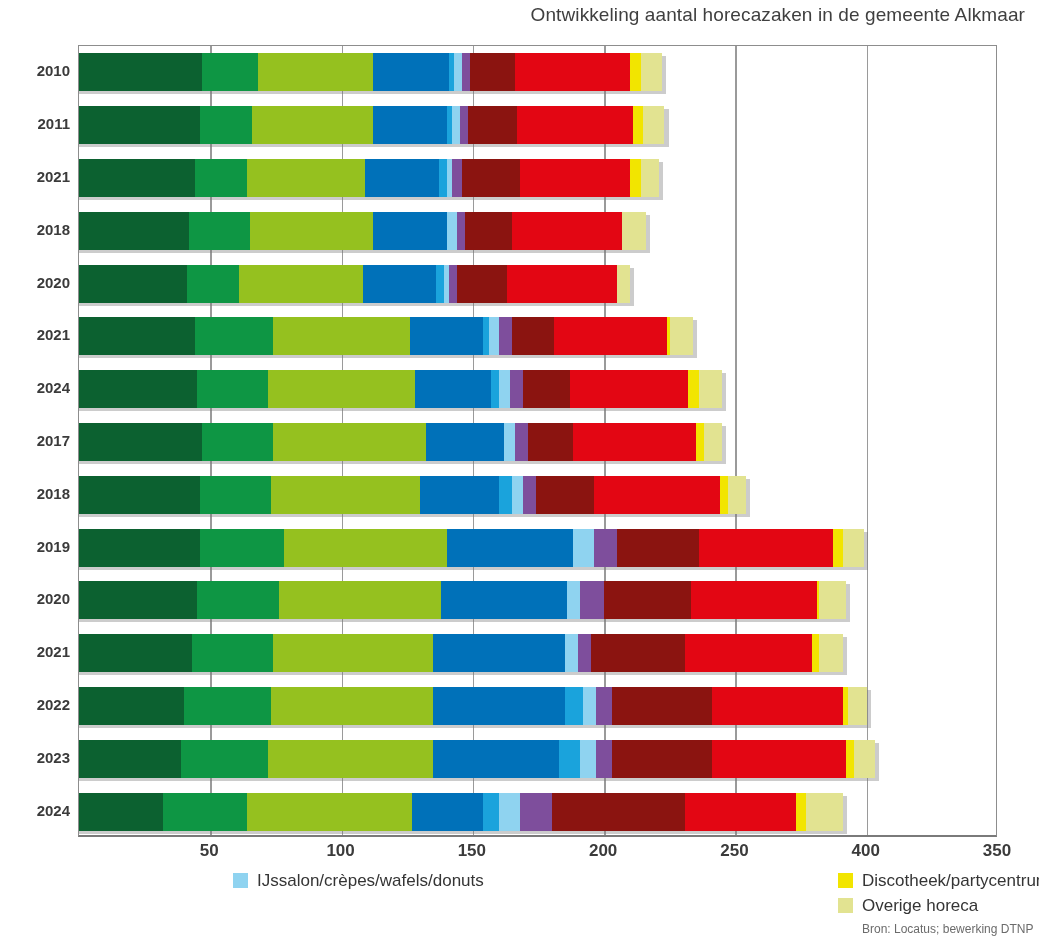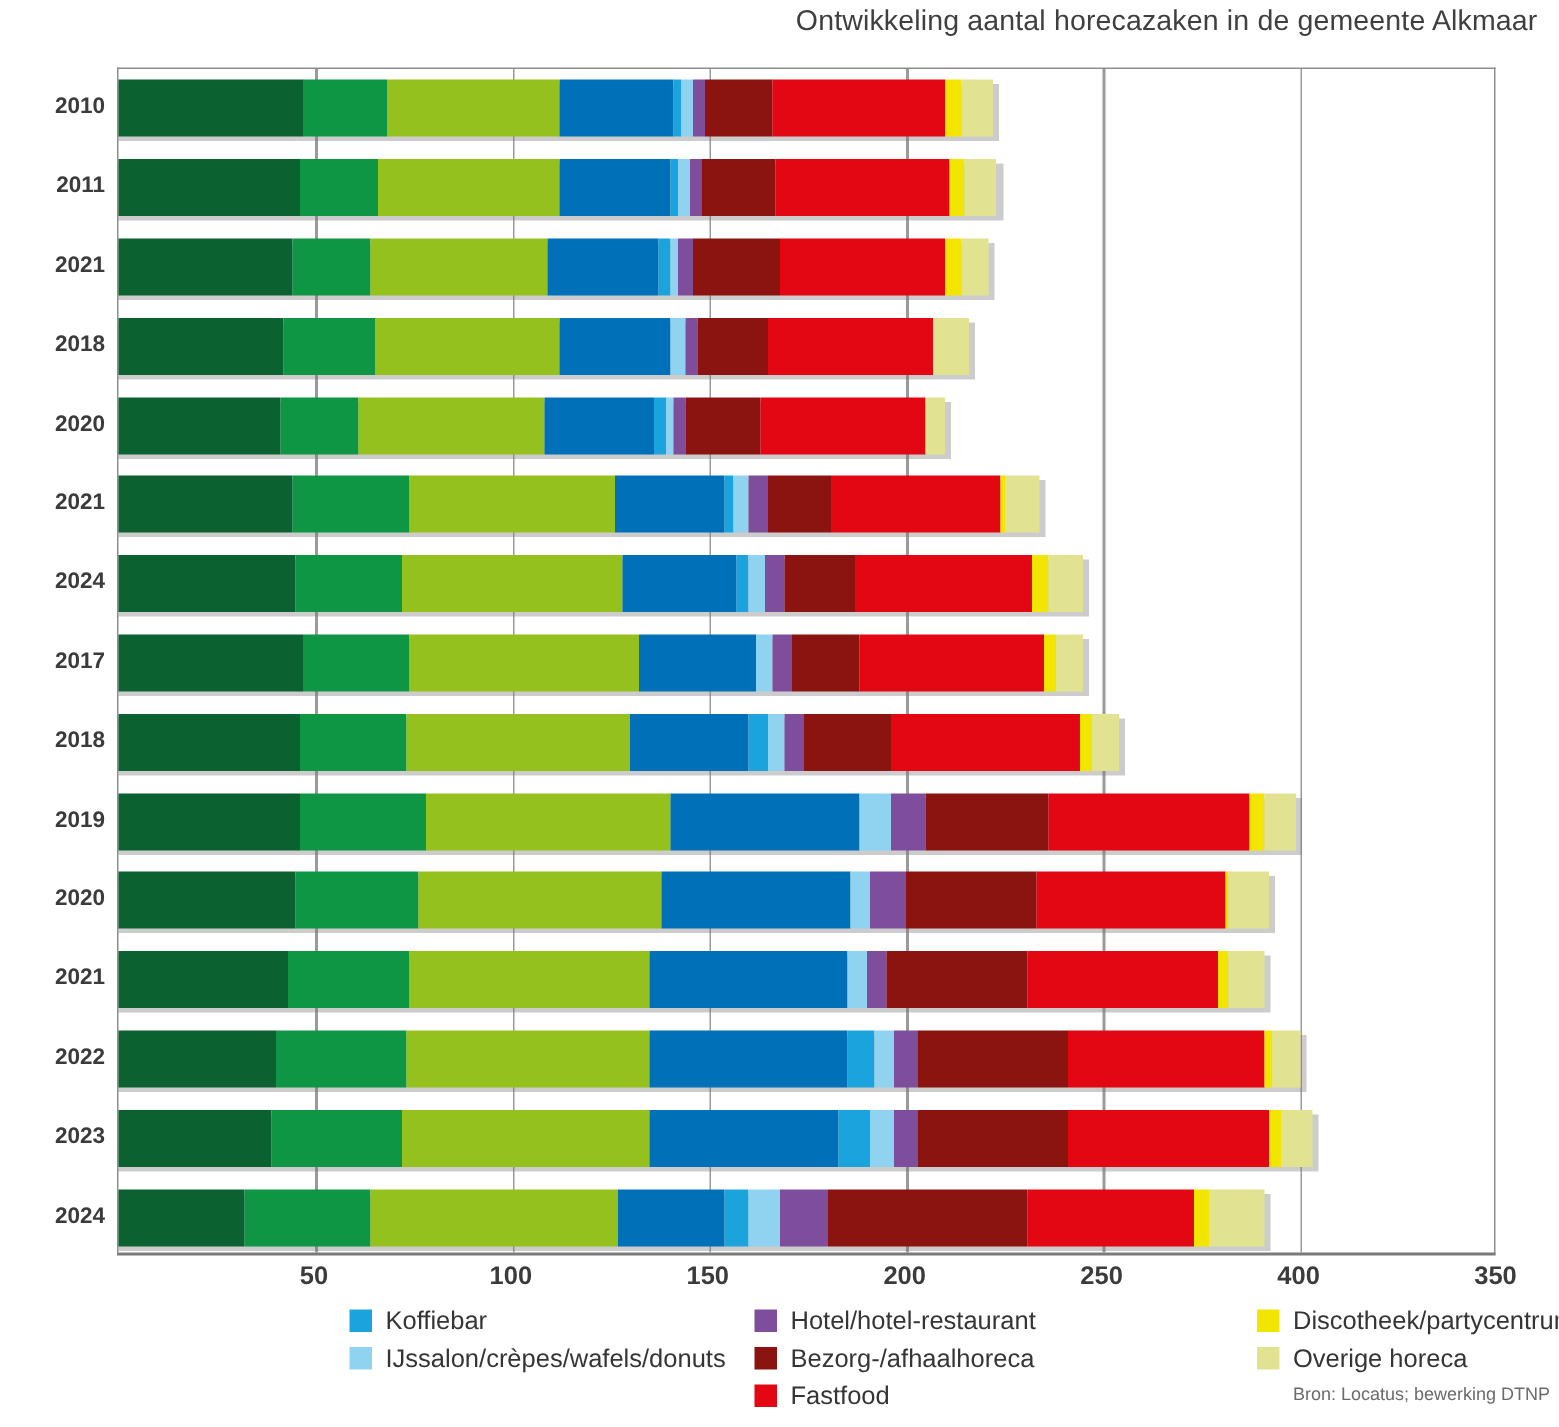--- a/index.html
+++ b/index.html
@@ -374,40 +374,22 @@
       <div class="xtick-label" style="left: 603.143px;">200</div>
       <div class="xtick-label" style="left: 734.429px;">250</div>
       <div class="xtick-label" style="left: 865.714px;">400</div>
       <div class="xtick-label" style="left: 997px;">350</div>
     </div>
 
   <div id="legend">
 
       <div class="legend-col" style="left: 155px;">
         <div class="legend-item">
-          <span class="legend-swatch" style="background: rgb(26, 163, 220);"></span>
-          <span class="legend-text">Koffiebar</span>
-        </div>
-        <div class="legend-item">
           <span class="legend-swatch" style="background: rgb(143, 211, 240);"></span>
           <span class="legend-text">IJssalon/crèpes/wafels/donuts</span>
-        </div>
-      </div>
-      <div class="legend-col" style="left: 425px;">
-        <div class="legend-item">
-          <span class="legend-swatch" style="background: rgb(126, 78, 156);"></span>
-          <span class="legend-text">Hotel/hotel-restaurant</span>
-        </div>
-        <div class="legend-item">
-          <span class="legend-swatch" style="background: rgb(139, 20, 16);"></span>
-          <span class="legend-text">Bezorg-/afhaalhoreca</span>
-        </div>
-        <div class="legend-item">
-          <span class="legend-swatch" style="background: rgb(227, 6, 19);"></span>
-          <span class="legend-text">Fastfood</span>
         </div>
       </div>
       <div class="legend-col" style="left: 760px;">
         <div class="legend-item">
           <span class="legend-swatch" style="background: rgb(242, 229, 0);"></span>
           <span class="legend-text">Discotheek/partycentrum/feestzaal</span>
         </div>
         <div class="legend-item">
           <span class="legend-swatch" style="background: rgb(226, 227, 145);"></span>
           <span class="legend-text">Overige horeca</span>

